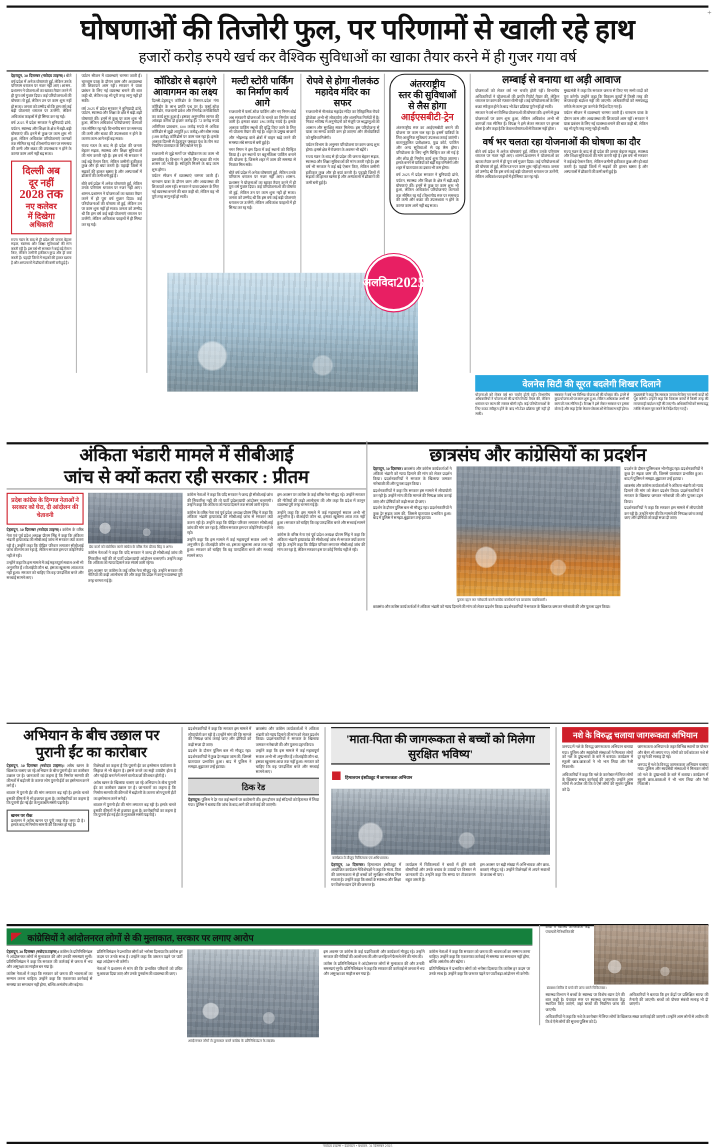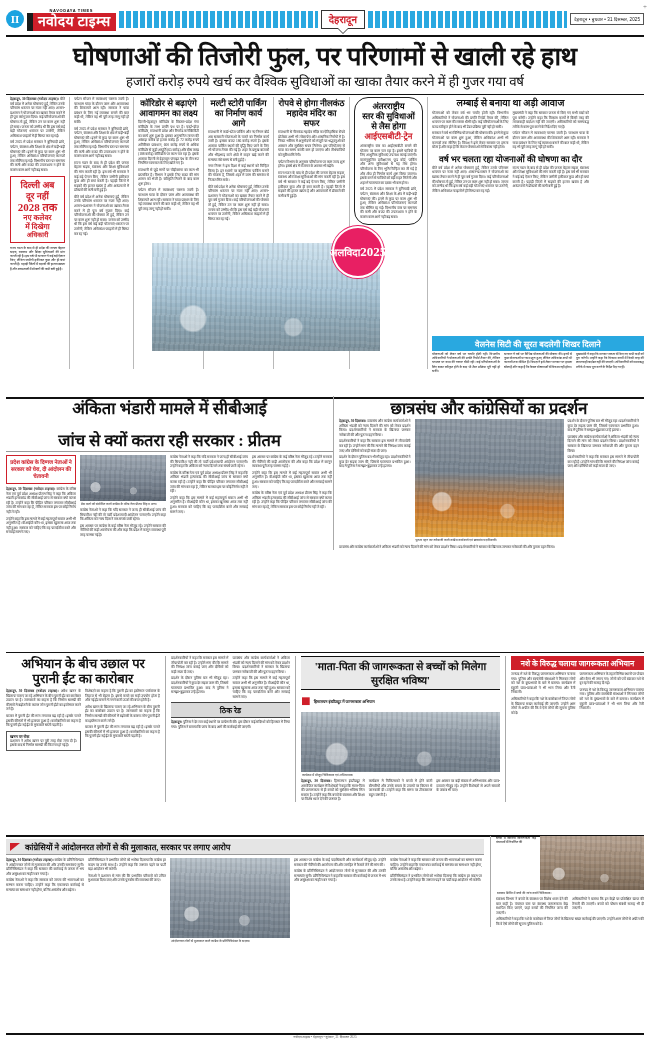--- a/index.html
+++ b/index.html
@@ -120,21 +120,21 @@
   .badge-alvida .b2{ font-size:13px; line-height:14px; }
 
   
   .ribbon-blue {
     background:#29a8e0; color:#fff; font-weight:bold; font-size:8px;
     text-align:center; padding:2px 0; letter-spacing:.1px;
   }
 
   
   .kicker-strip {
-    background:#e5e5e5; display:flex; align-items:center; gap:5px;
+    background:#15803d; display:flex; align-items:center; gap:5px;
     padding:2px 4px; margin-top:3px;
   }
   .kicker-strip .tri {
     width:0;height:0;border-top:8px solid #cf1f2a;
     border-right:10px solid transparent; flex:0 0 auto;
   }
   .kicker-strip .ktxt { font-size:8.2px; font-weight:bold; color:#111; }
 
   
   .sec-head {
@@ -165,31 +165,20 @@
   .pagefoot { font-size:3.4px; text-align:center; color:#555; padding-top:1px; }
   .plus { position:absolute; right:3px; top:3px; font-size:7px; color:#777; }
 </style>
 </head>
 <body>
 
 <div class="page">
 
   <div class="plus">+</div>
 
-  <div class="masthead">
-    <div class="mh-roundel">II</div>
-    <div class="mh-logo">
-      <div class="mh-logo-eng">NAVODAYA TIMES</div>
-      <div class="mh-logo-hi">नवोदय टाइम्स</div>
-    </div>
-    <div class="mh-bars"></div>
-    <div class="mh-city">देहरादून</div>
-    <div class="mh-bars"></div>
-    <div class="mh-date">देहरादून • बुधवार • 31 दिसम्बर, 2025</div>
-  </div>
   <div class="rule-thick"></div>
 
   <div class="lead-head">घोषणाओं की तिजोरी फुल, पर परिणामों से खाली रहे हाथ</div>
   <div class="lead-sub">हजारों करोड़ रुपये खर्च कर वैश्विक सुविधाओं का खाका तैयार करने में ही गुजर गया वर्ष</div>
   <div class="rule-thin"></div>
 
   <div class="colwrap" style="height:272px; margin-top:2px;">
 
     <div class="col" style="width:64px;">
       <div class="body-txt">
@@ -286,21 +275,21 @@
     <div style="flex:1" class="body-txt sm">सरकार ने वर्ष भर विभिन्न योजनाओं की घोषणा की। इनमें से कुछ योजनाओं पर काम शुरू हुआ, लेकिन अधिकांश अभी भी कागजों तक सीमित हैं। विपक्ष ने इसे लेकर सरकार पर हमला बोला है और कहा है कि केवल घोषणाओं से विकास नहीं होता।</div>
     <div style="flex:1" class="body-txt sm">मुख्यमंत्री ने कहा कि सरकार जनता से किए गए सभी वादों को पूरा करेगी। उन्होंने कहा कि विकास कार्यों में किसी तरह की लापरवाही बर्दाश्त नहीं की जाएगी। अधिकारियों को समयबद्ध तरीके से काम पूरा करने के निर्देश दिए गए हैं।</div>
   </div>
 
   <div class="rule-thick" style="position:absolute; left:6px; top:392px; width:638px;"></div>
 
   <div style="position:absolute; left:6px; top:396px; width:638px; display:flex;">
 
     <div style="width:328px; border-right:.8px solid #aaa; padding-right:0;">
       <div class="sec-head">अंकिता भंडारी मामले में सीबीआई</div>
-      <div class="sec-head" style="padding-top:0;margin-top:12px;">जांच से क्यों कतरा रही सरकार : प्रीतम</div>
+      <div class="sec-head" style="padding-top:0;">जांच से क्यों कतरा रही सरकार : प्रीतम</div>
       <div class="rule-hair"></div>
 
       <div style="display:flex; gap:4px; margin-top:3px;">
         <div style="width:70px;">
           <div class="redbox" style="font-size:5.4px;line-height:7px;padding:3px 2px;margin:0 0 3px 0;">प्रदेश कांग्रेस के दिग्गज नेताओं ने सरकार को घेरा, दी आंदोलन की चेतावनी</div>
           <div class="body-txt">
             <span class="dateline">देहरादून, 30 दिसम्बर (नवोदय टाइम्स)।</span>
             <span>कांग्रेस के वरिष्ठ नेता एवं पूर्व प्रदेश अध्यक्ष प्रीतम सिंह ने कहा कि अंकिता भंडारी हत्याकांड की सीबीआई जांच से सरकार क्यों कतरा रही है। उन्होंने कहा कि पीड़ित परिवार लगातार सीबीआई जांच की मांग कर रहा है, लेकिन सरकार इस पर कोई निर्णय नहीं ले रही।</span>
           </div>
           <div class="body-txt" style="margin-top:2px;">उन्होंने कहा कि इस मामले में कई महत्वपूर्ण सवाल अभी भी अनुत्तरित हैं। वीआईपी कौन था, इसका खुलासा आज तक नहीं हुआ। सरकार को चाहिए कि वह पारदर्शिता बरते और सच्चाई सामने लाए।</div>

